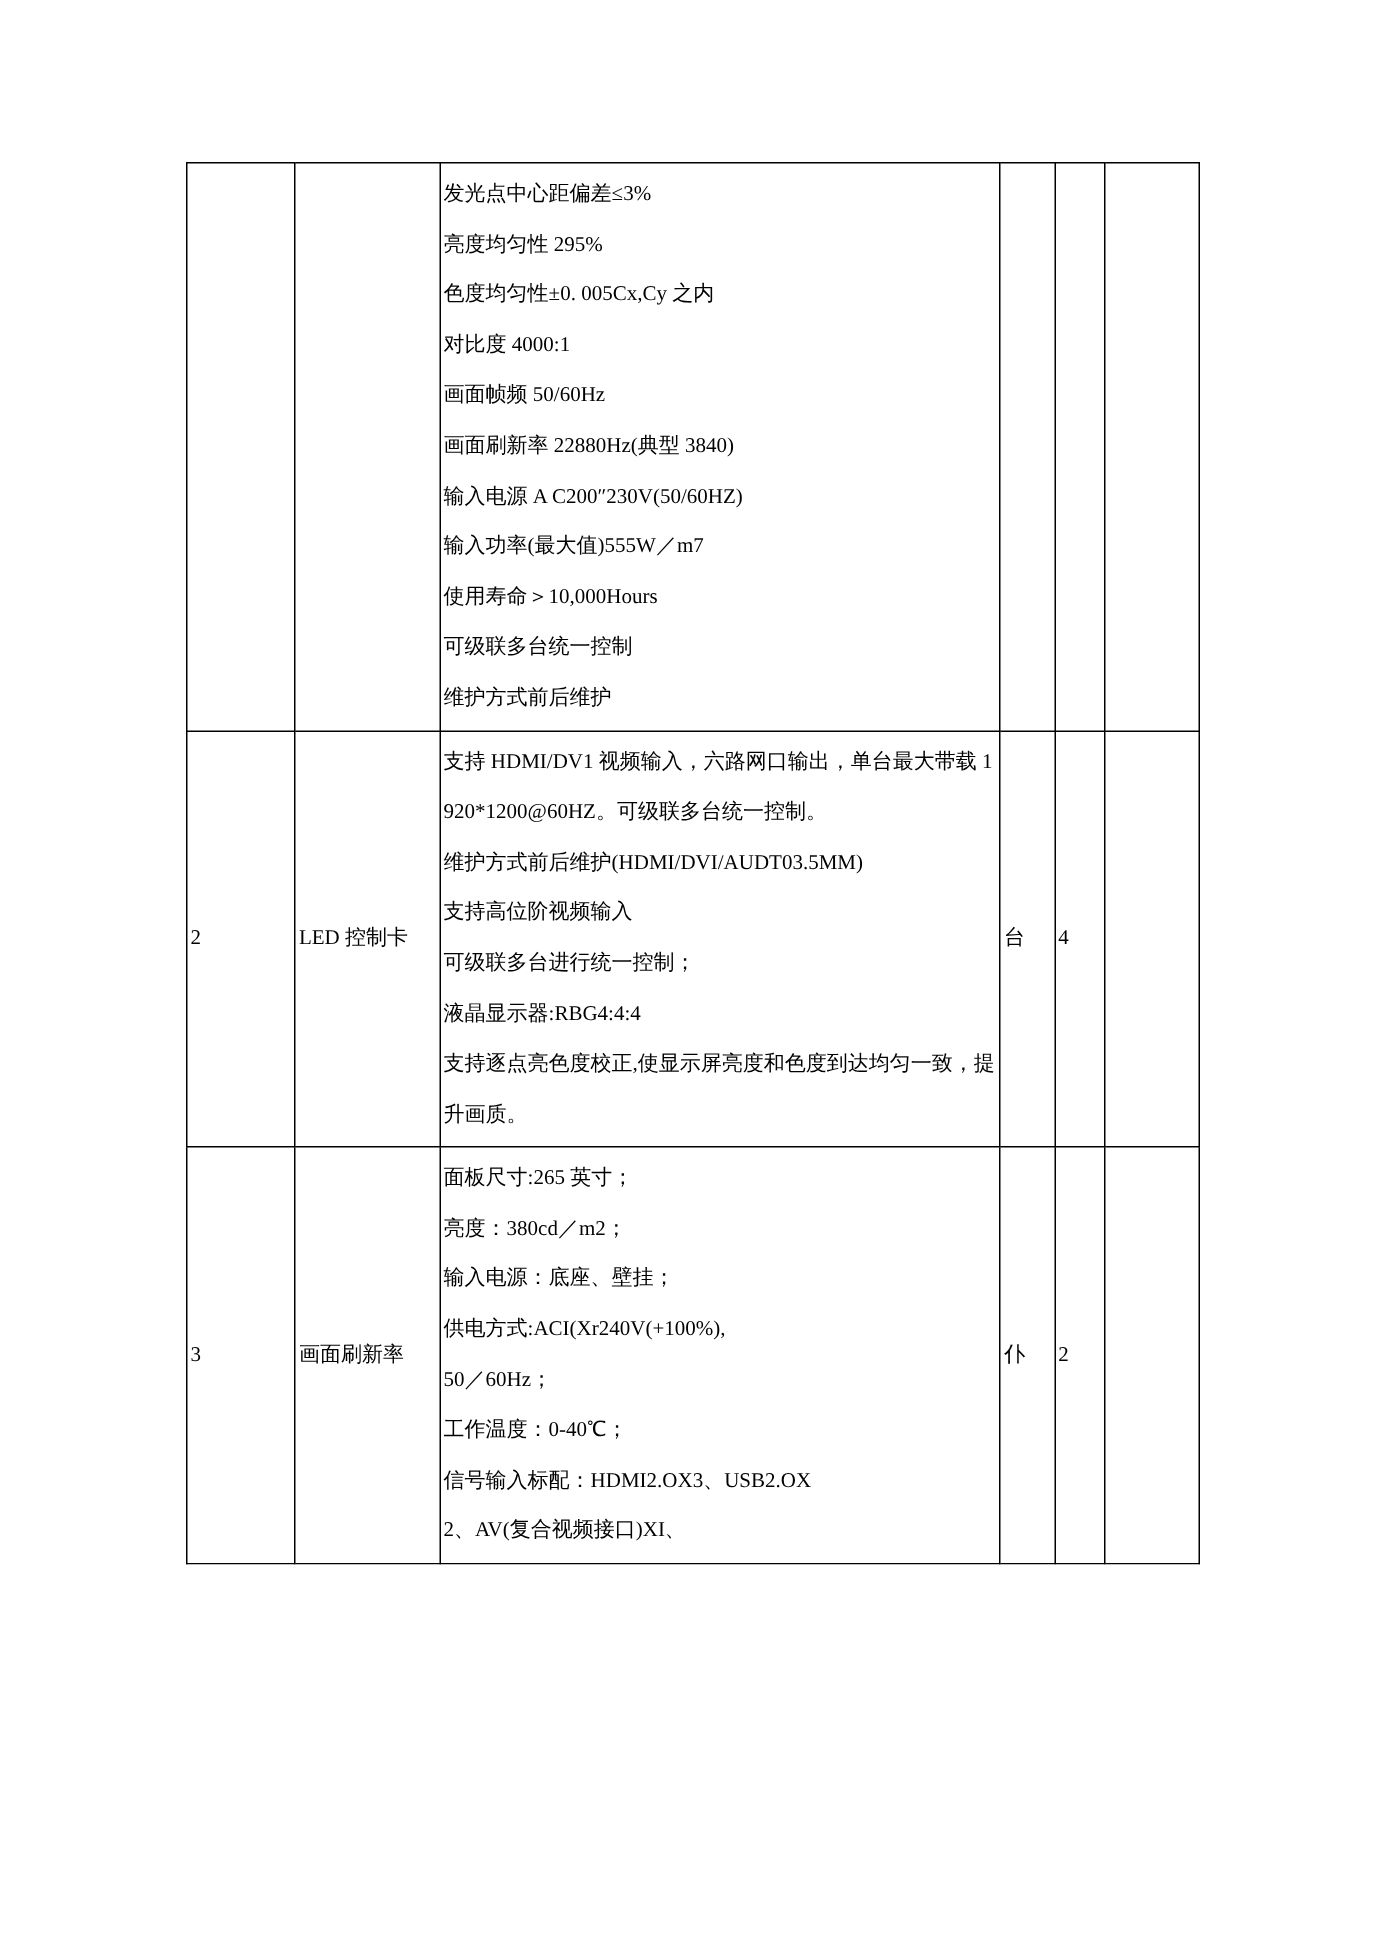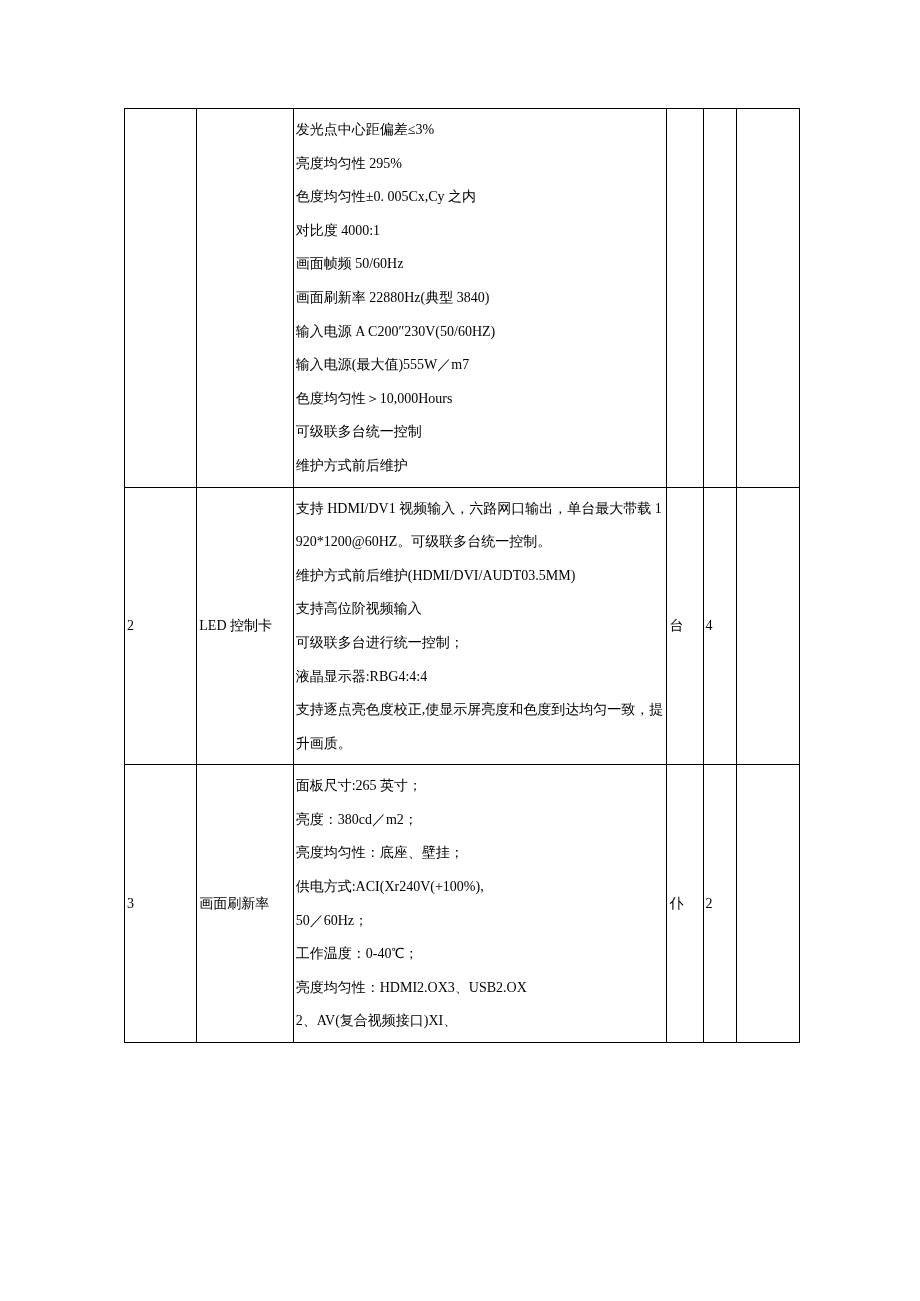--- a/index.html
+++ b/index.html
@@ -53,22 +53,22 @@
           <td></td>
           <td></td>
           <td>
             <div class="spec-line">发光点中心距偏差≤3%</div>
             <div class="spec-line">亮度均匀性 295%</div>
             <div class="spec-line">色度均匀性±0. 005Cx,Cy 之内</div>
             <div class="spec-line">对比度 4000:1</div>
             <div class="spec-line">画面帧频 50/60Hz</div>
             <div class="spec-line">画面刷新率 22880Hz(典型 3840)</div>
             <div class="spec-line">输入电源 A C200″230V(50/60HZ)</div>
-            <div class="spec-line">输入电源(最大值)555W／m7</div>
-            <div class="spec-line">色度均匀性＞10,000Hours</div>
+            <div class="spec-line">输入功率(最大值)555W／m7</div>
+            <div class="spec-line">使用寿命＞10,000Hours</div>
             <div class="spec-line">可级联多台统一控制</div>
             <div class="spec-line">维护方式前后维护</div>
           </td>
           <td></td>
           <td></td>
           <td></td>
         </tr>
         <tr>
           <td>2</td>
           <td>LED 控制卡</td>
@@ -83,25 +83,25 @@
           <td>台</td>
           <td>4</td>
           <td></td>
         </tr>
         <tr>
           <td>3</td>
           <td>画面刷新率</td>
           <td>
             <div class="spec-line">面板尺寸:265 英寸；</div>
             <div class="spec-line">亮度：380cd／m2；</div>
-            <div class="spec-line">亮度均匀性：底座、壁挂；</div>
+            <div class="spec-line">输入电源：底座、壁挂；</div>
             <div class="spec-line">供电方式:ACI(Xr240V(+100%),</div>
             <div class="spec-line">50／60Hz；</div>
             <div class="spec-line">工作温度：0-40℃；</div>
-            <div class="spec-line">亮度均匀性：HDMI2.OX3、USB2.OX</div>
+            <div class="spec-line">信号输入标配：HDMI2.OX3、USB2.OX</div>
             <div class="spec-line">2、AV(复合视频接口)XI、</div>
           </td>
           <td>仆</td>
           <td>2</td>
           <td></td>
         </tr>
       </tbody>
   </table>
 </div>
 

